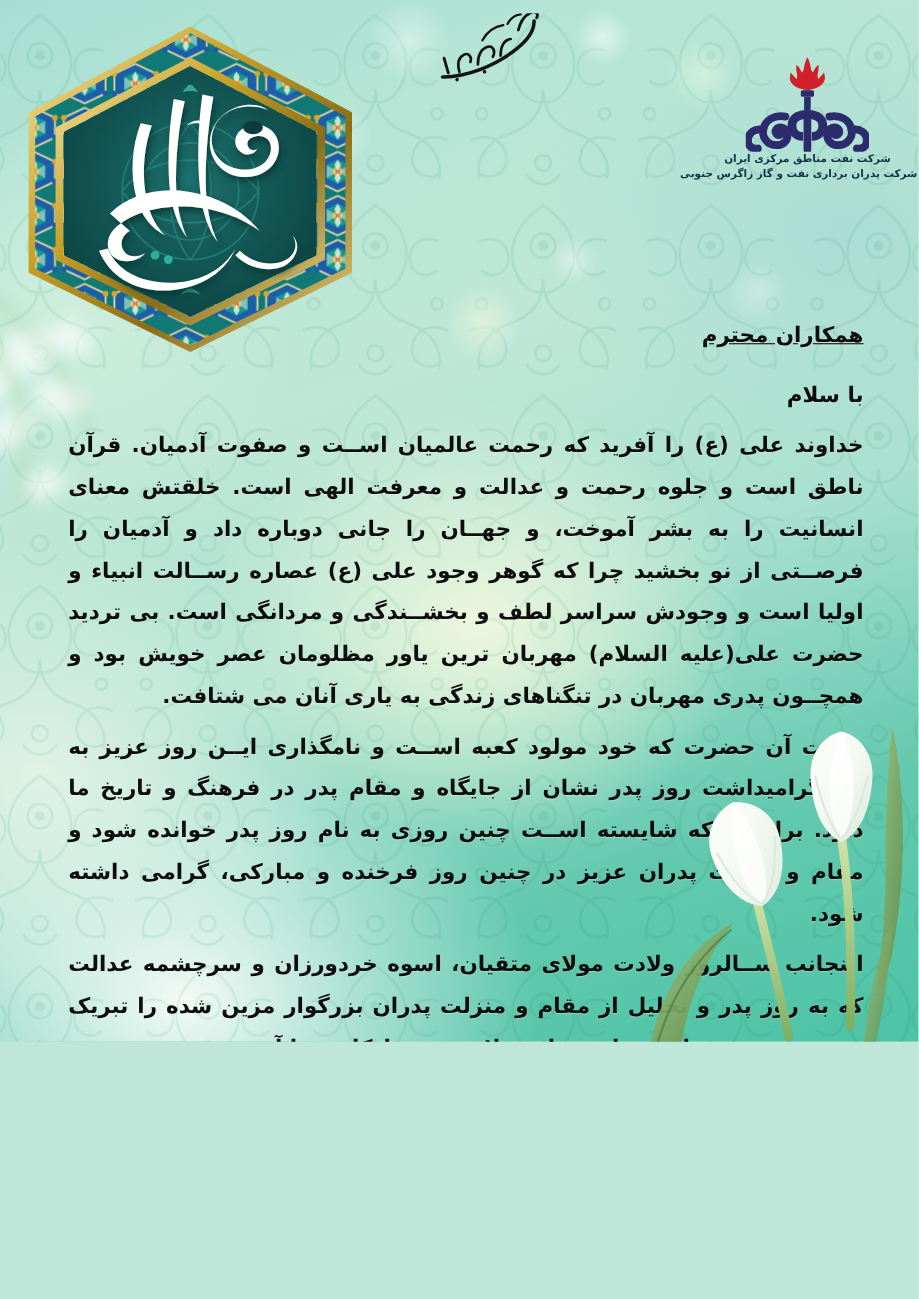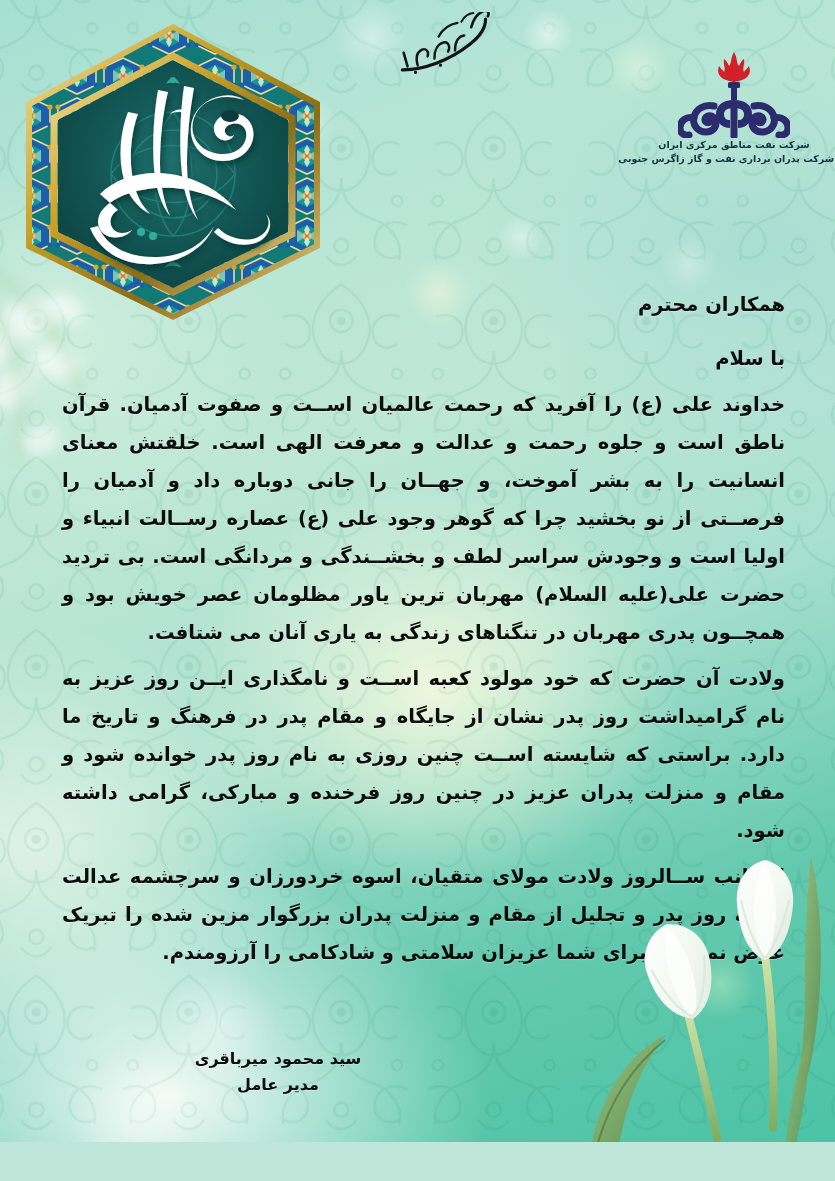--- a/index.html
+++ b/index.html
@@ -2,21 +2,21 @@
 <html lang="fa" dir="rtl"><head>
 <meta charset="utf-8">
 <style>
   html,body{margin:0;padding:0;}
   body{
     width:835px;height:1181px;
     font-family:"DejaVu Sans","Liberation Sans",sans-serif;
     overflow:hidden;position:relative;background:#bfe6d8;
   }
   #card{
-    position:absolute;inset:0;width:835px;height:1142px;overflow:hidden;
+    position:absolute;inset:0;width:835px;height:947px;overflow:hidden;
   }
   
   .bg-base{
     position:absolute;inset:0;
     background:
       radial-gradient(ellipse 520px 380px at 20% 96%, #f3faf6 0%, rgba(243,250,246,0) 62%),
       radial-gradient(ellipse 430px 330px at 4% 74%, #dff2e6 0%, rgba(223,242,230,0) 66%),
       radial-gradient(ellipse 300px 260px at 8% 30%, #cfeedd 0%, rgba(207,238,221,0) 70%),
       radial-gradient(ellipse 360px 300px at 52% 60%, #eef7dd 0%, rgba(238,247,221,0) 68%),
       radial-gradient(ellipse 420px 300px at 92% 22%, #a9ded2 0%, rgba(169,222,210,0) 70%),
@@ -32,21 +32,21 @@
   
   .letter{
     position:absolute;left:62px;right:50px;top:286px;
     text-align:justify;text-align-last:right;direction:rtl;
     color:#0d0d0d;
     font-family:"DejaVu Sans","Liberation Sans",sans-serif;
     font-weight:bold;font-size:19.5px;line-height:38px;
     letter-spacing:0px;
     text-shadow:0 1px 1px rgba(255,255,255,.30);
   }
-  .salutation{text-align:right;text-align-last:right;margin:0 0 0 0;}
+  .salutation{text-align:right;text-align-last:right;margin:0 0 0 0;text-decoration:underline;}
   .salutation2{text-align:right;text-align-last:right;margin:16px 0 8px 0;}
   .para{margin:0 0 8px 0;}
   .para:last-child{margin-bottom:0;}
   .sig{
     position:absolute;right:auto;left:auto;
     top:1046px;width:300px;left:128px;
     direction:rtl;text-align:center;
     color:#0d0d0d;font-weight:bold;font-size:16px;line-height:26px;
     font-family:"DejaVu Sans","Liberation Sans",sans-serif;
     text-shadow:0 1px 1px rgba(255,255,255,.30);

